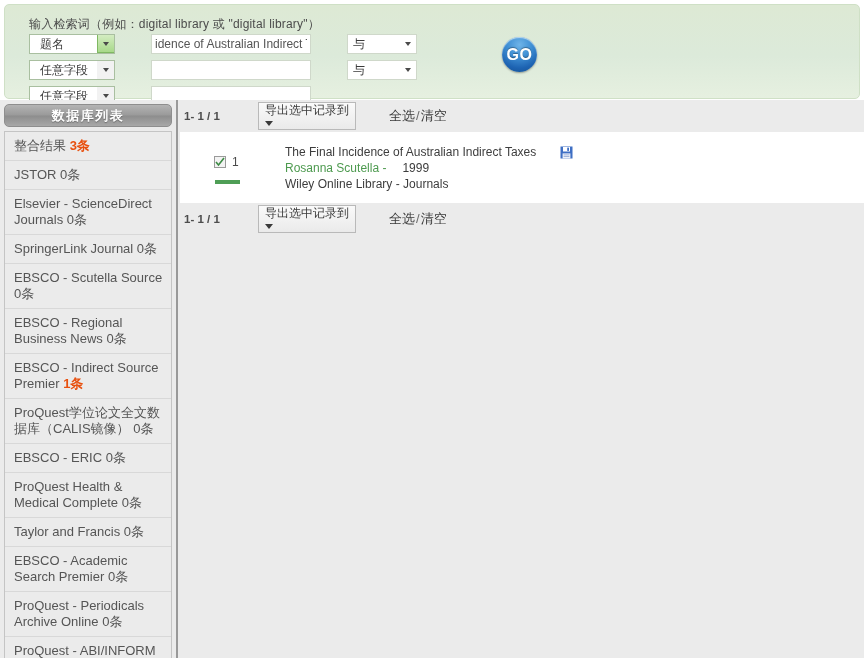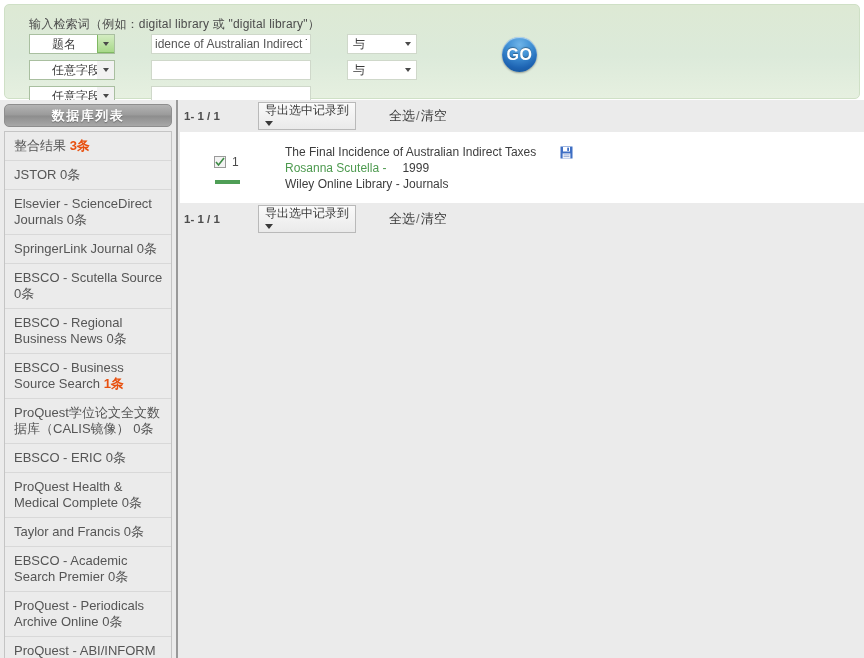--- a/index.html
+++ b/index.html
@@ -48,21 +48,21 @@
   }
   .field-select {
     position: relative;
     margin-left: 24px;
     width: 86px; height: 20px;
     background: #ffffff;
     border: 1px solid #a9bfa0;
     font-size: 12px;
     color: #3a3a3a;
     line-height: 18px;
-    padding-left: 22px;
+    padding-left: 10px;
     white-space: nowrap;
     overflow: hidden;
   }
   .field-select .arrow-box {
     position: absolute;
     right: 0; top: 0;
     width: 17px; height: 18px;
     background: #f2f2f2;
     display: flex; align-items: center; justify-content: center;
   }
@@ -335,21 +335,21 @@
     <div class="sidebar-header">
       <span>数据库列表</span>
     </div>
     <div class="db-list">
         <div class="db-item"><span>整合结果</span> <span class="count-hot">3条</span></div>
         <div class="db-item"><span>JSTOR</span> <span class="count-zero">0条</span></div>
         <div class="db-item"><span>Elsevier - ScienceDirect Journals</span> <span class="count-zero">0条</span></div>
         <div class="db-item"><span>SpringerLink Journal</span> <span class="count-zero">0条</span></div>
         <div class="db-item"><span>EBSCO - Scutella Source</span> <span class="count-zero">0条</span></div>
         <div class="db-item"><span>EBSCO - Regional Business News</span> <span class="count-zero">0条</span></div>
-        <div class="db-item"><span>EBSCO - Business Source Search</span> <span class="count-hot">1条</span></div>
+        <div class="db-item"><span>EBSCO - Indirect Source Premier</span> <span class="count-hot">1条</span></div>
         <div class="db-item"><span>ProQuest学位论文全文数据库（CALIS镜像）</span> <span class="count-zero">0条</span></div>
         <div class="db-item"><span>EBSCO - ERIC</span> <span class="count-zero">0条</span></div>
         <div class="db-item"><span>ProQuest Health &amp; Medical Complete</span> <span class="count-zero">0条</span></div>
         <div class="db-item"><span>Taylor and Francis</span> <span class="count-zero">0条</span></div>
         <div class="db-item"><span>EBSCO - Academic Search Premier</span> <span class="count-zero">0条</span></div>
         <div class="db-item"><span>ProQuest - Periodicals Archive Online</span> <span class="count-zero">0条</span></div>
         <div class="db-item"><span>ProQuest - ABI/INFORM Complete</span> </div>
       </div>
   </div>
 

